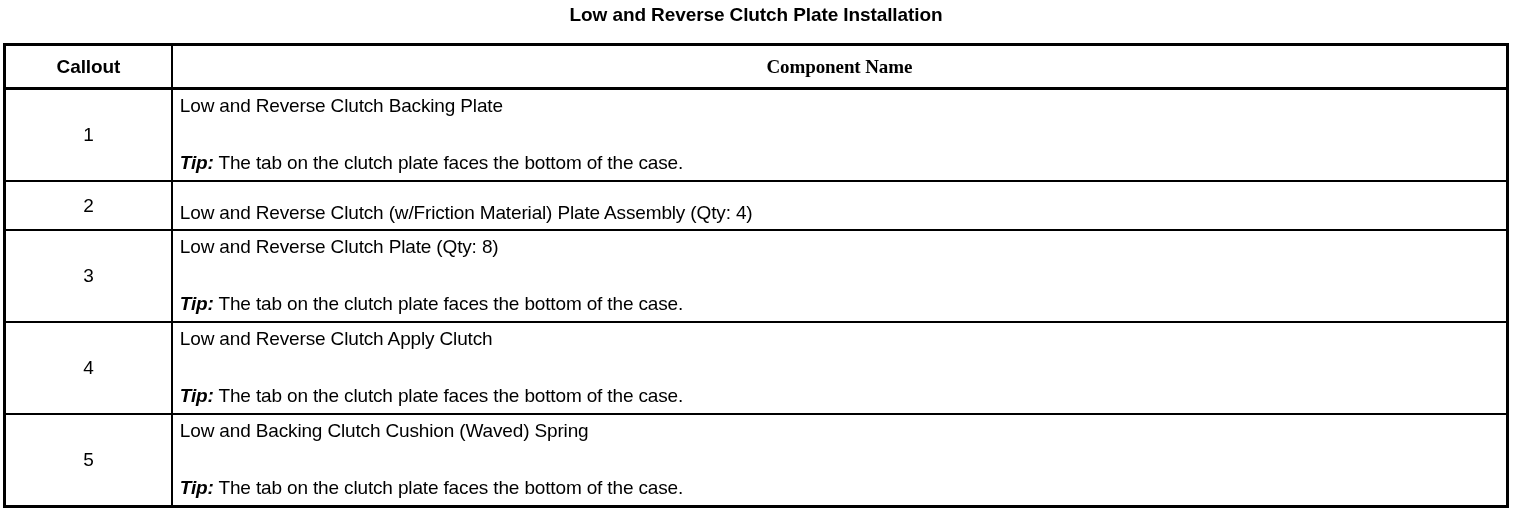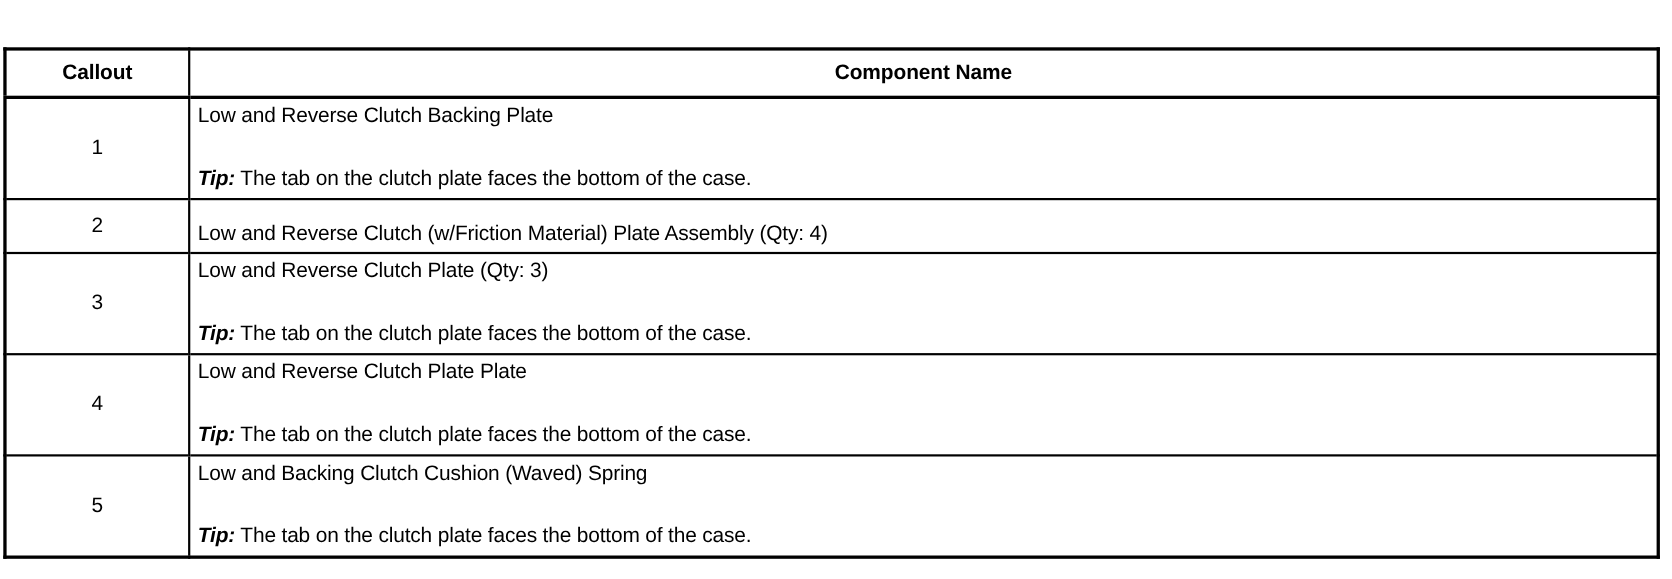--- a/index.html
+++ b/index.html
@@ -57,20 +57,21 @@
     font-weight: bold;
     letter-spacing: -0.1px;
     vertical-align: middle;
   }
   table.parts thead th.th-callout {
     border-right: 2px solid #000;
     text-align: center;
   }
   table.parts thead th.th-name {
     text-align: center;
+    font-family: Liberation Serif, serif;
   }
 
   table.parts tbody td {
     border-top: 2px solid #000;
     padding: 0;
     vertical-align: middle;
     font-size: 19px;
     letter-spacing: -0.15px;
   }
   table.parts tbody tr:first-child td {
@@ -109,20 +110,21 @@
   .tip-label {
     font-weight: bold;
     font-style: italic;
   }
 </style>
 </head>
 <body>
 
 <div class="page">
 
+  <div class="doc-title">Low and Reverse Clutch Plate Installation</div>
 
   <div class="table-wrap">
     <table class="parts">
       <colgroup>
         <col class="c-callout">
         <col class="c-name">
       </colgroup>
       <thead>
         <tr>
           <th class="th-callout">Callout</th>
@@ -147,31 +149,31 @@
             <span class="cell-lines">
               <span class="line-main">Low and Reverse Clutch (w/Friction Material) Plate Assembly (Qty: 4)</span>
             </span>
           </td>
         </tr>
 
         <tr>
           <td class="td-callout">3</td>
           <td class="td-name">
             <span class="cell-lines">
-              <span class="line-main">Low and Reverse Clutch Plate (Qty: 3)</span>
+              <span class="line-main">Low and Reverse Clutch Plate (Qty: 8)</span>
               <span class="line-tip"><span class="tip-label">Tip:</span><span> The tab on the clutch plate faces the bottom of the case.</span></span>
             </span>
           </td>
         </tr>
 
         <tr>
           <td class="td-callout">4</td>
           <td class="td-name">
             <span class="cell-lines">
-              <span class="line-main">Low and Reverse Clutch Plate Plate</span>
+              <span class="line-main">Low and Reverse Clutch Apply Clutch</span>
               <span class="line-tip"><span class="tip-label">Tip:</span><span> The tab on the clutch plate faces the bottom of the case.</span></span>
             </span>
           </td>
         </tr>
 
         <tr>
           <td class="td-callout">5</td>
           <td class="td-name">
             <span class="cell-lines">
               <span class="line-main">Low and Backing Clutch Cushion (Waved) Spring</span>

